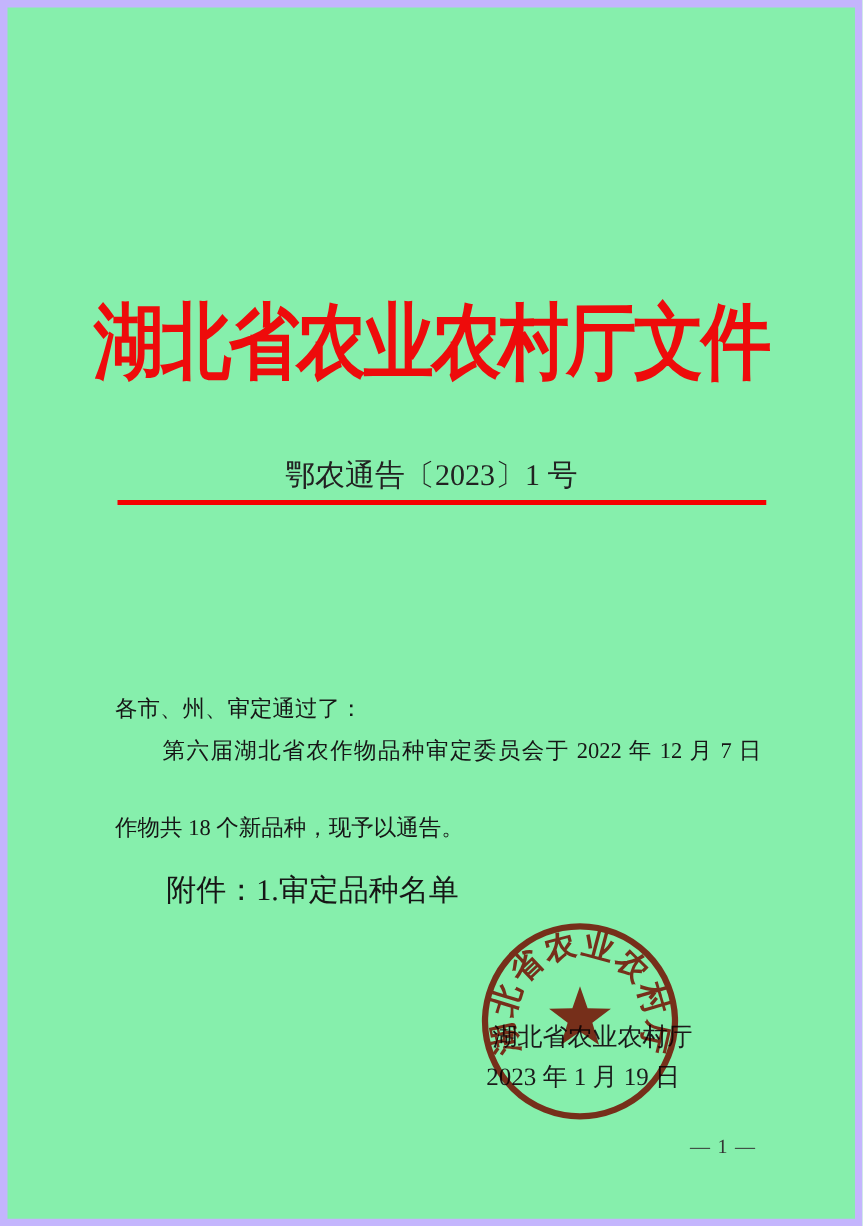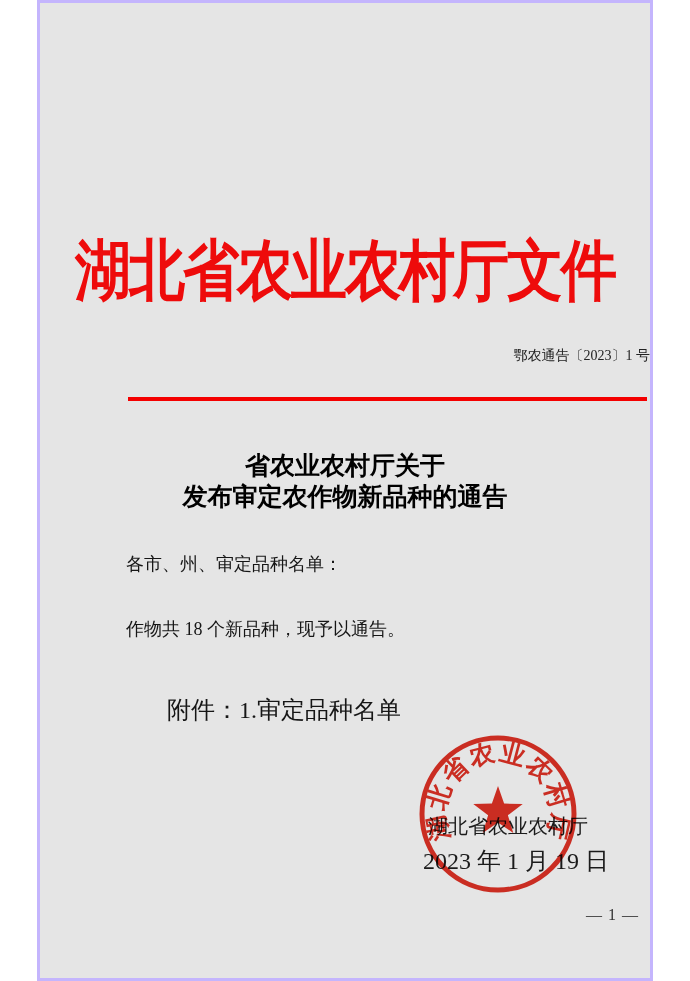--- a/index.html
+++ b/index.html
@@ -1,22 +1,22 @@
 <!DOCTYPE html>
 <html><head>
 <meta charset="utf-8">
 <style>
   html, body { margin: 0; padding: 0; background: #ffffff; }
   .page {
     position: relative;
-    width: 616px;
+    width: 690px;
     height: 981px;
     margin: 0 auto;
-    background: #e5e5e5;
-    border: 3px solid #c4b5fd;
+    background: #86efac;
+    border: 6px solid #c4b5fd;
     box-sizing: border-box;
     overflow: hidden;
     font-family: "Liberation Serif", "DejaVu Serif", serif;
     color: #161616;
   }
   .letterhead {
     position: absolute;
     top: 224px;
     left: 0;
     width: 100%;
@@ -24,25 +24,25 @@
     font-size: 56px;
     font-weight: bold;
     color: #ee0b0b;
     letter-spacing: -2px;
     white-space: nowrap;
     transform: scaleY(1.18);
     transform-origin: top center;
   }
   .doc-number {
     position: absolute;
-    top: 344px;
+    top: 358px;
     left: 0;
     width: 100%;
-    text-align: right;
-    font-size: 14px;
+    text-align: center;
+    font-size: 24px;
     color: #222222;
   }
   .red-rule {
     position: absolute;
     left: 88px;
     top: 394px;
     width: 519px;
     height: 4px;
     background: #f40000;
   }
@@ -91,21 +91,21 @@
     top: 810px;
     font-size: 20px;
     color: #1b1b1b;
     z-index: 1;
     white-space: nowrap;
   }
   .sign-date {
     position: absolute;
     left: 383px;
     top: 842px;
-    font-size: 24px;
+    font-size: 20px;
     color: #1b1b1b;
     z-index: 1;
     white-space: nowrap;
   }
   .seal {
     position: absolute;
     left: 372px;
     top: 725px;
     width: 172px;
     height: 172px;
@@ -132,28 +132,25 @@
 <body>
 
 <div class="page">
 
   <div class="letterhead">湖北省农业农村厅文件</div>
 
   <div class="doc-number">鄂农通告〔2023〕1 号</div>
 
   <div class="red-rule"></div>
 
-  <div class="doc-title">
-    <div>省农业农村厅关于</div>
-    <div>发布审定农作物新品种的通告</div>
-  </div>
 
-  <div class="salutation">各市、州、审定品种名单：</div>
+  <div class="salutation">各市、州、审定通过了：</div>
 
   <div class="body-para">
+    <div class="pline first">第六届湖北省农作物品种审定委员会于 2022 年 12 月 7 日</div>
     <div class="pline last">作物共 18 个新品种，现予以通告。</div>
   </div>
 
   <div class="attachment">
     <div><span>附件：</span><span>1.审定品种名单</span></div>
   </div>
 
   <div class="signer">湖北省农业农村厅</div>
 
   <div class="sign-date">2023 年 1 月 19 日</div>

